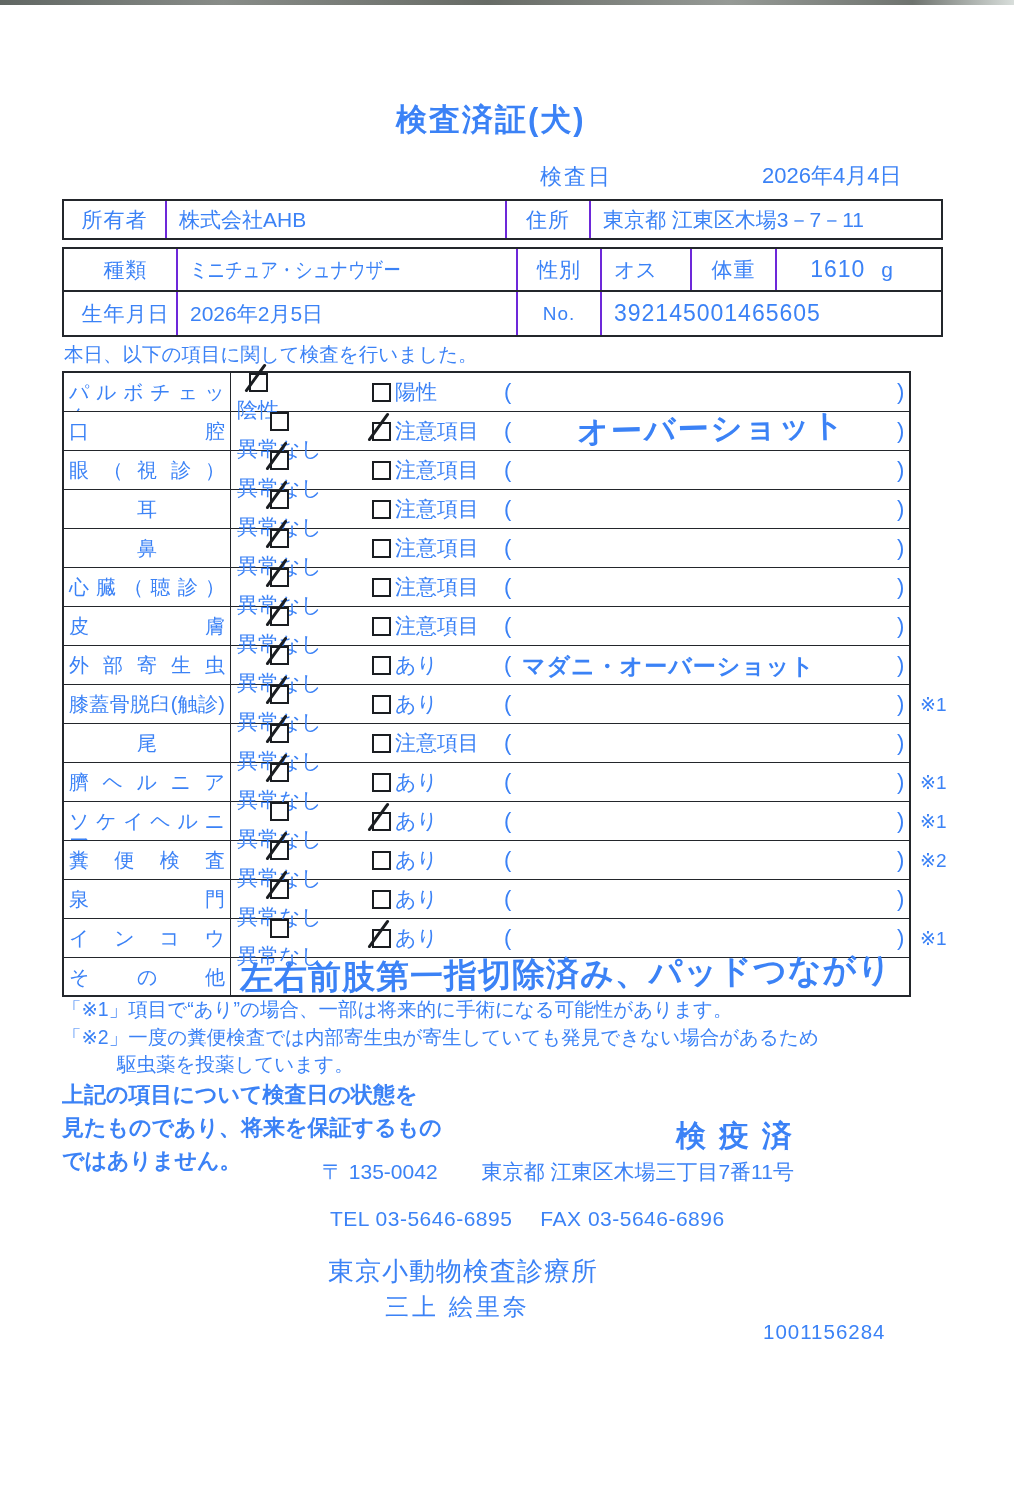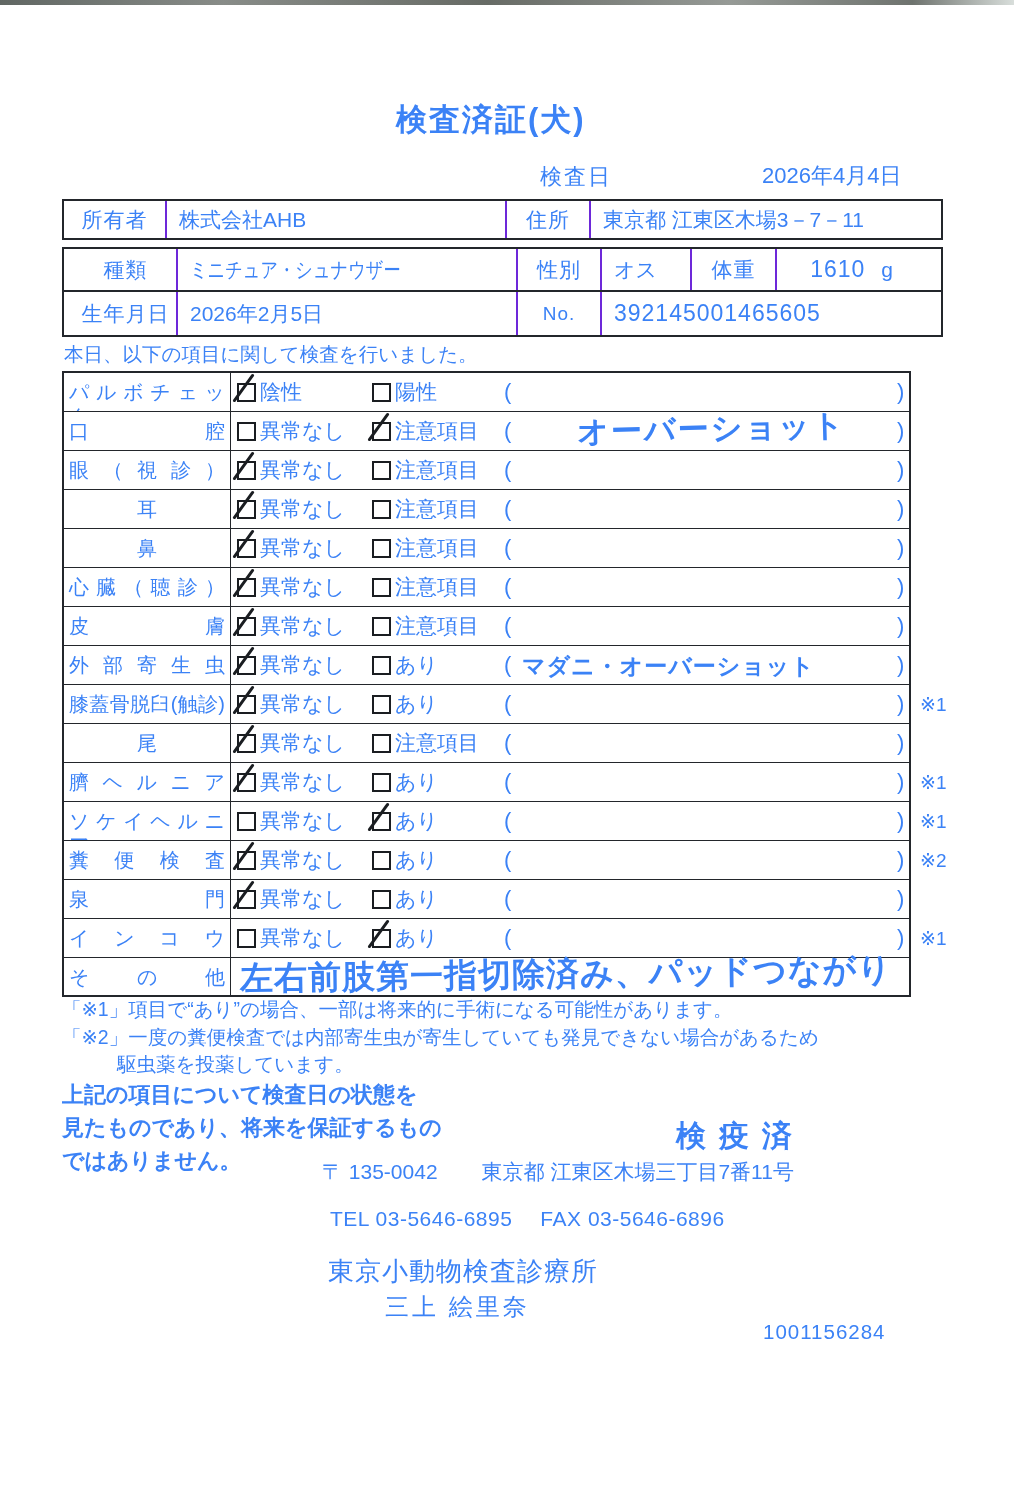--- a/index.html
+++ b/index.html
@@ -43,21 +43,21 @@
   .trow { position:relative; height:39px; border-bottom:1.6px solid #23262b; box-sizing:border-box; }
   .trow:last-child { border-bottom:none; }
   .tlabel {
     position:absolute; left:0; top:0; bottom:0; width:167px;
     border-right:1.6px solid #23262b; box-sizing:border-box;
     font-size:20px; padding:7px 5px 0 5px; line-height:24px; overflow:hidden;
   }
   .tlabel.justify { text-align:justify; text-align-last:justify; }
   .tlabel.center  { text-align:center; }
   .opt { position:absolute; top:0; height:100%; display:flex; align-items:center; gap:4px; font-size:21px; }
-  .opt1 { left:173px; }
+  .opt1 { left:173px;flex-direction:column; }
   .opt2 { left:308px; }
   .cb { width:15px; height:15px; border:2.5px solid #1a1d21; position:relative; flex:none; background:#fff; }
   .cb.checked::after {
     content:""; position:absolute; left:3px; top:-14px; width:3px; height:34px;
     background:#1a1d21; transform:rotate(36deg); border-radius:2px;
   }
   .po { position:absolute; left:440px; top:6px; font-size:22px; }
   .pc { position:absolute; left:833px; top:6px; font-size:22px; }
   .note.handwritten {
     position:absolute; left:465px; top:-4px; width:365px; text-align:center;

